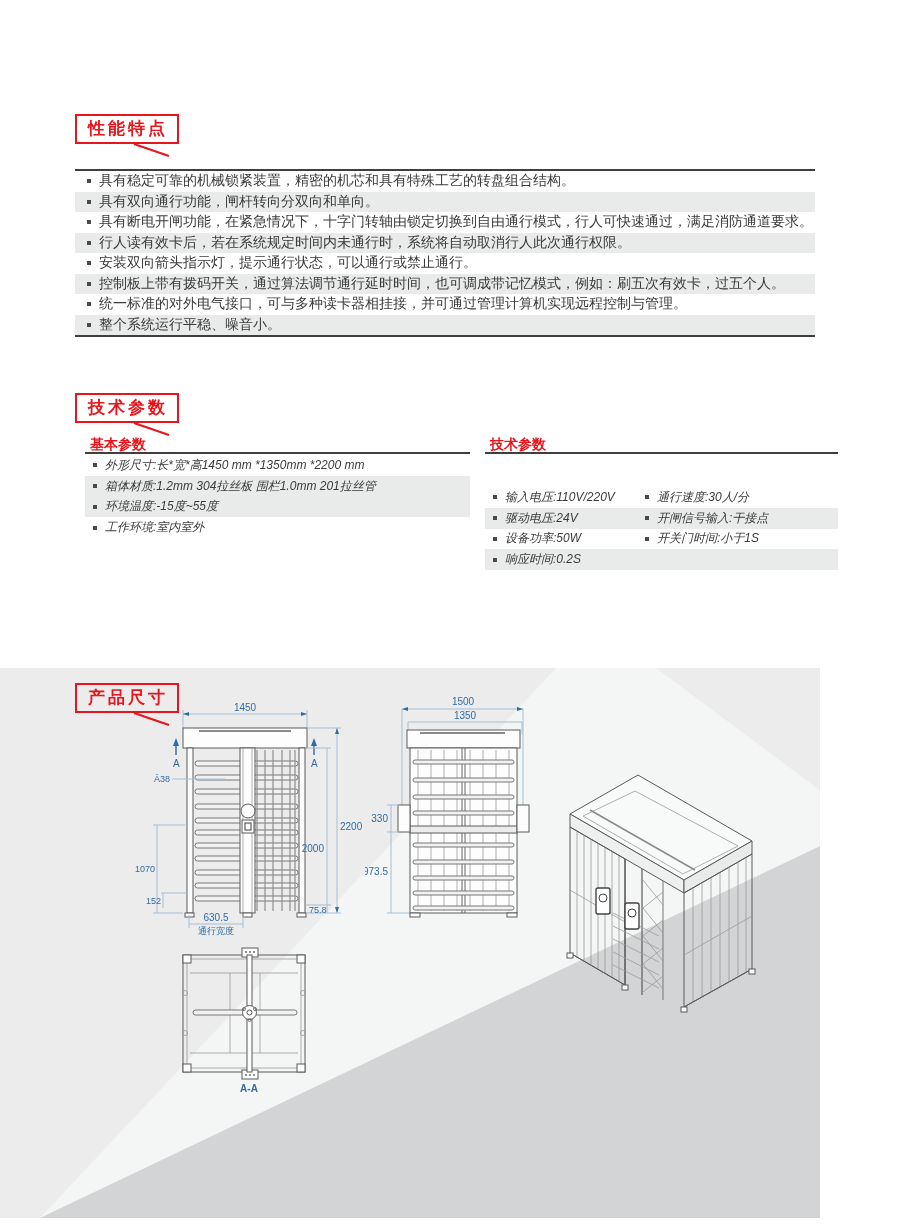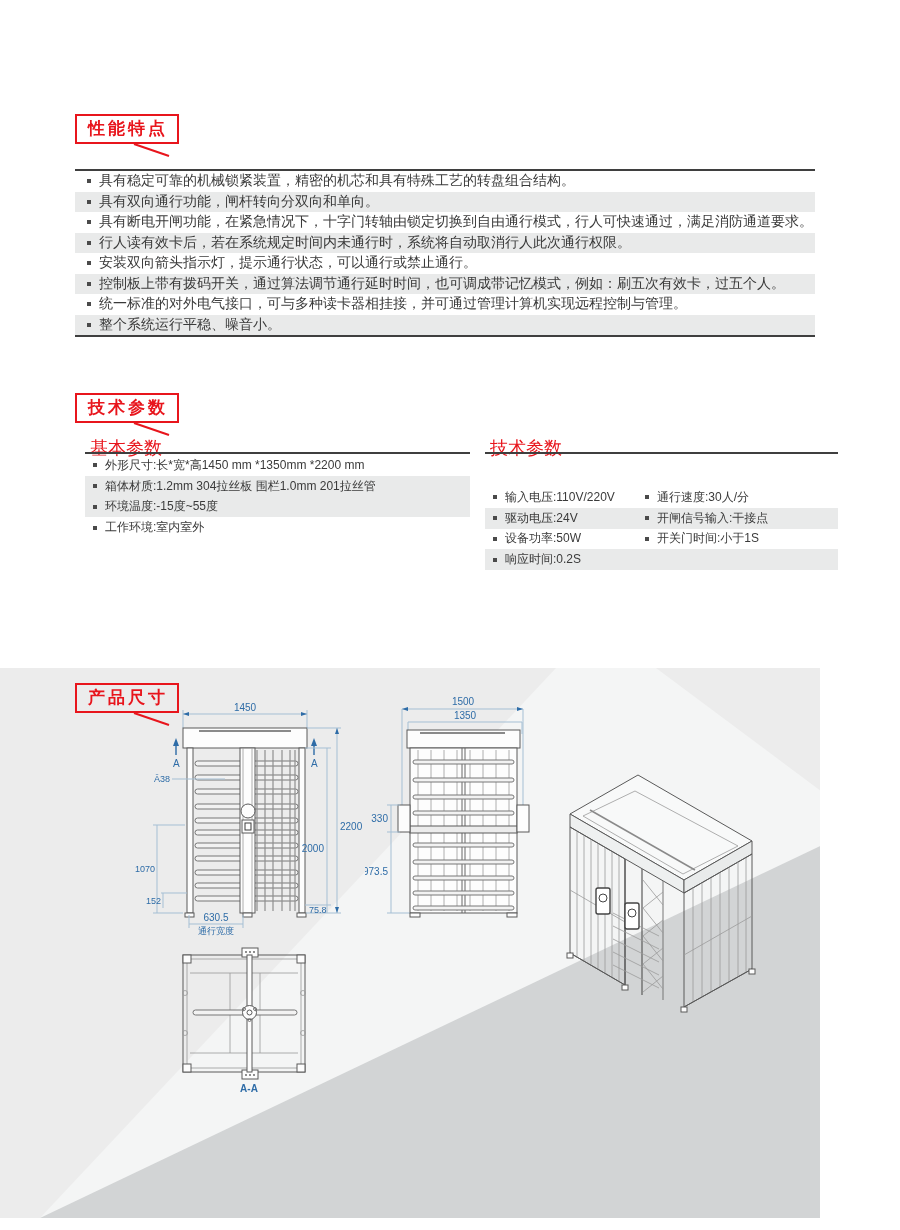--- a/index.html
+++ b/index.html
@@ -15,23 +15,23 @@
 
   
   .feat-list{position:absolute;left:75px;top:169px;width:740px;
              border-top:2px solid #3f3f3f;border-bottom:2px solid #3f3f3f;}
   .feat-row{height:20.5px;display:flex;align-items:center;padding-left:12px;
             font-size:14px;color:#3a3a3a;white-space:nowrap;overflow:hidden;box-sizing:border-box;}
   .feat-row.alt{background:#e9eaea;}
   .sq{width:4px;height:4px;background:#4a4a4a;margin-right:8px;flex:0 0 auto;}
 
   
-  .subhead{position:absolute;font-size:18px;font-weight:normal;color:#e8151c;}
+  .subhead{position:absolute;font-size:14px;font-weight:bold;color:#e8151c;}
   .subrule{position:absolute;height:2px;background:#3f3f3f;}
-  .param-list{position:absolute;}
+  .param-list{position:absolute;font-style:italic;}
   .param-row{height:20.8px;display:flex;align-items:center;padding-left:8px;
              font-size:12px;color:#3a3a3a;white-space:nowrap;overflow:hidden;box-sizing:border-box;}
   .param-row.alt{background:#e9eaea;}
   .cell1{display:flex;align-items:center;width:152px;flex:0 0 auto;}
   .cell2{display:flex;align-items:center;flex:1;}
 
   
   .product{position:absolute;left:0;top:668px;width:820px;height:550px;background:#ececec;}
   .bg-light{position:absolute;inset:0;background:#f4f5f5;
             clip-path:polygon(556px 0,656px 0,900px 182px,900px 550px,40px 550px);}

